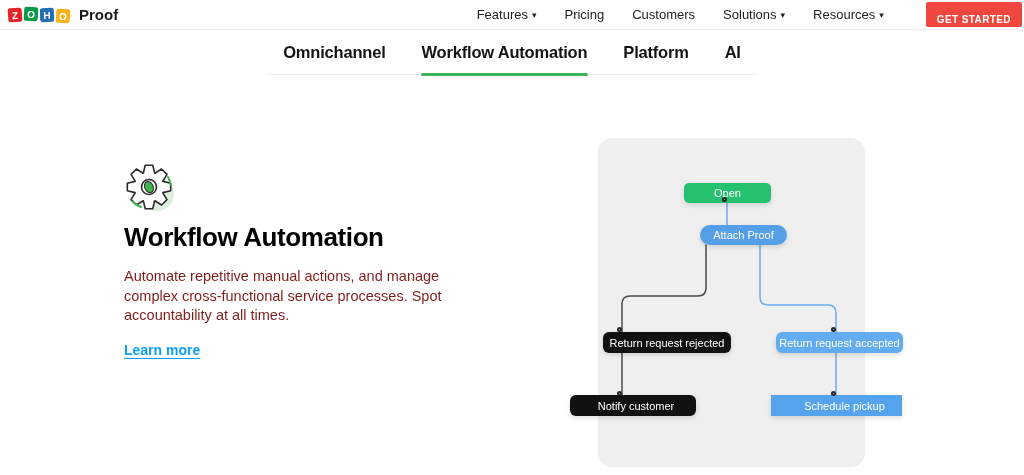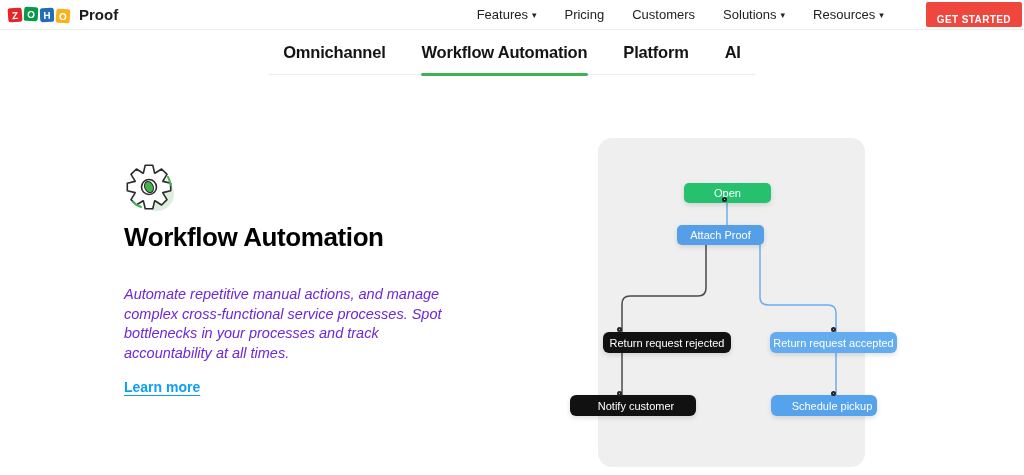--- a/index.html
+++ b/index.html
@@ -23,34 +23,34 @@
   
   .tabs-row { display:flex; justify-content:center; }
   .tabs { display:flex; gap:36px; padding:13px 14px 0; border-bottom:1px solid #ededed; }
   .tab { position:relative; font-size:16.5px; font-weight:700; color:#141414; padding-bottom:12px; cursor:pointer; letter-spacing:-0.2px; }
   .tab-underline { position:absolute; left:-1px; right:-1px; bottom:-2px; height:3px; border-radius:2px; }
 
   
   .feature-text { position:absolute; left:124px; top:161px; width:345px; }
   .gear-wrap { width:52px; height:52px; }
   .feature-title { font-size:26px; font-weight:700; color:#000; letter-spacing:-0.4px; margin-top:9px; }
-  .feature-desc { margin-top:32px; font-size:14.5px; line-height:19.5px; color:#6d28d9;font-style:italic; }
+  .feature-desc { margin-top:14px; font-size:14.5px; line-height:19.5px; color:#7f1d1d; }
   .learn-link { display:inline-block; margin-top:16px; font-size:14px; font-weight:700; text-decoration:underline; text-underline-offset:3px; cursor:pointer; }
 
   
   .diagram { position:absolute; left:560px; top:130px; width:350px; height:345px; }
   .panel { position:absolute; left:38px; top:8px; width:267px; height:329px; background:#efeff0; border-radius:14px; }
   .connectors { position:absolute; left:0; top:0; pointer-events:none; }
   .node { position:absolute; display:flex; align-items:center; justify-content:center; color:#fff; font-size:11px; border-radius:5px; box-shadow:0 2px 5px rgba(0,0,0,.13); cursor:pointer; white-space:nowrap; }
   .node-open      { left:124px; top:47px;  width:87px;  height:20px;margin-top:6px; }
-  .node-attach    { left:117px; top:95px;  width:87px;  height:20px; }
+  .node-attach    { left:140px; top:95px;  width:87px;  height:20px;border-radius:10px; }
   .node-rejected  { left:10px;  top:202px; width:128px; height:21px; border-radius:6px;margin-left:33px; }
-  .node-accepted  { left:210px; top:202px; width:127px; height:21px; border-radius:6px; }
+  .node-accepted  { left:216px; top:202px; width:127px; height:21px; border-radius:6px; }
   .node-notify    { left:10px;  top:265px; width:126px; height:21px; border-radius:6px;padding-left:6px; }
-  .node-schedule  { left:211px; top:265px; width:106px; height:21px; border-radius:6px;padding-left:16px; }
+  .node-schedule  { left:211px; top:265px; width:131px; height:21px; border-radius:0;padding-left:16px; }
   .dot { position:absolute; width:5px; height:5px; border:2px solid #23232b; background:#dfe8f4; border-radius:50%; z-index:3; }
 </style>
 </head>
 <body>
 
 <div class="page">
 
   <header class="topbar">
     <div class="logo">
       <span class="logo-tile" style="background-color: rgb(228, 37, 39);">Z</span>
@@ -86,21 +86,20 @@
         <circle cx="25" cy="26" r="7.5" fill="#ffffff" stroke="#2b2b2b" stroke-width="1.6"></circle>
         <ellipse cx="25" cy="26" rx="4.2" ry="5.8" fill="#42b44e" stroke="#2b2b2b" stroke-width="1" transform="rotate(-25 25 26)"></ellipse>
         <path d="M44,16 A22 22 0 0 1 46.5,24" fill="none" stroke="#42b44e" stroke-width="2" stroke-linecap="round"></path>
         <path d="M9,41 A22 22 0 0 0 17,46" fill="none" stroke="#42b44e" stroke-width="2" stroke-linecap="round"></path>
       </svg>
     </div>
     <h1 class="feature-title">Workflow Automation</h1>
     <div class="feature-desc">
       <div>Automate repetitive manual actions, and manage</div>
       <div>complex cross-functional service processes. Spot</div>
-      <div>bottlenecks in your processes and track</div>
       <div>accountability at all times.</div>
     </div>
     <a class="learn-link" style="color: rgb(12, 159, 242);">Learn more</a>
   </section>
 
   <section class="diagram">
     <div class="panel"></div>
     <svg class="connectors" width="350" height="345" viewBox="0 0 350 345">
       <path d="M167,67 L167,95" fill="none" stroke-width="1.5" stroke-linecap="round" style="stroke: rgb(108, 173, 234);"></path>
       <path d="M146,115 V158 Q146,166 138,166 H70 Q62,166 62,174 V202" fill="none" stroke-width="1.5" stroke-linecap="round" style="stroke: rgb(74, 74, 74);"></path>

